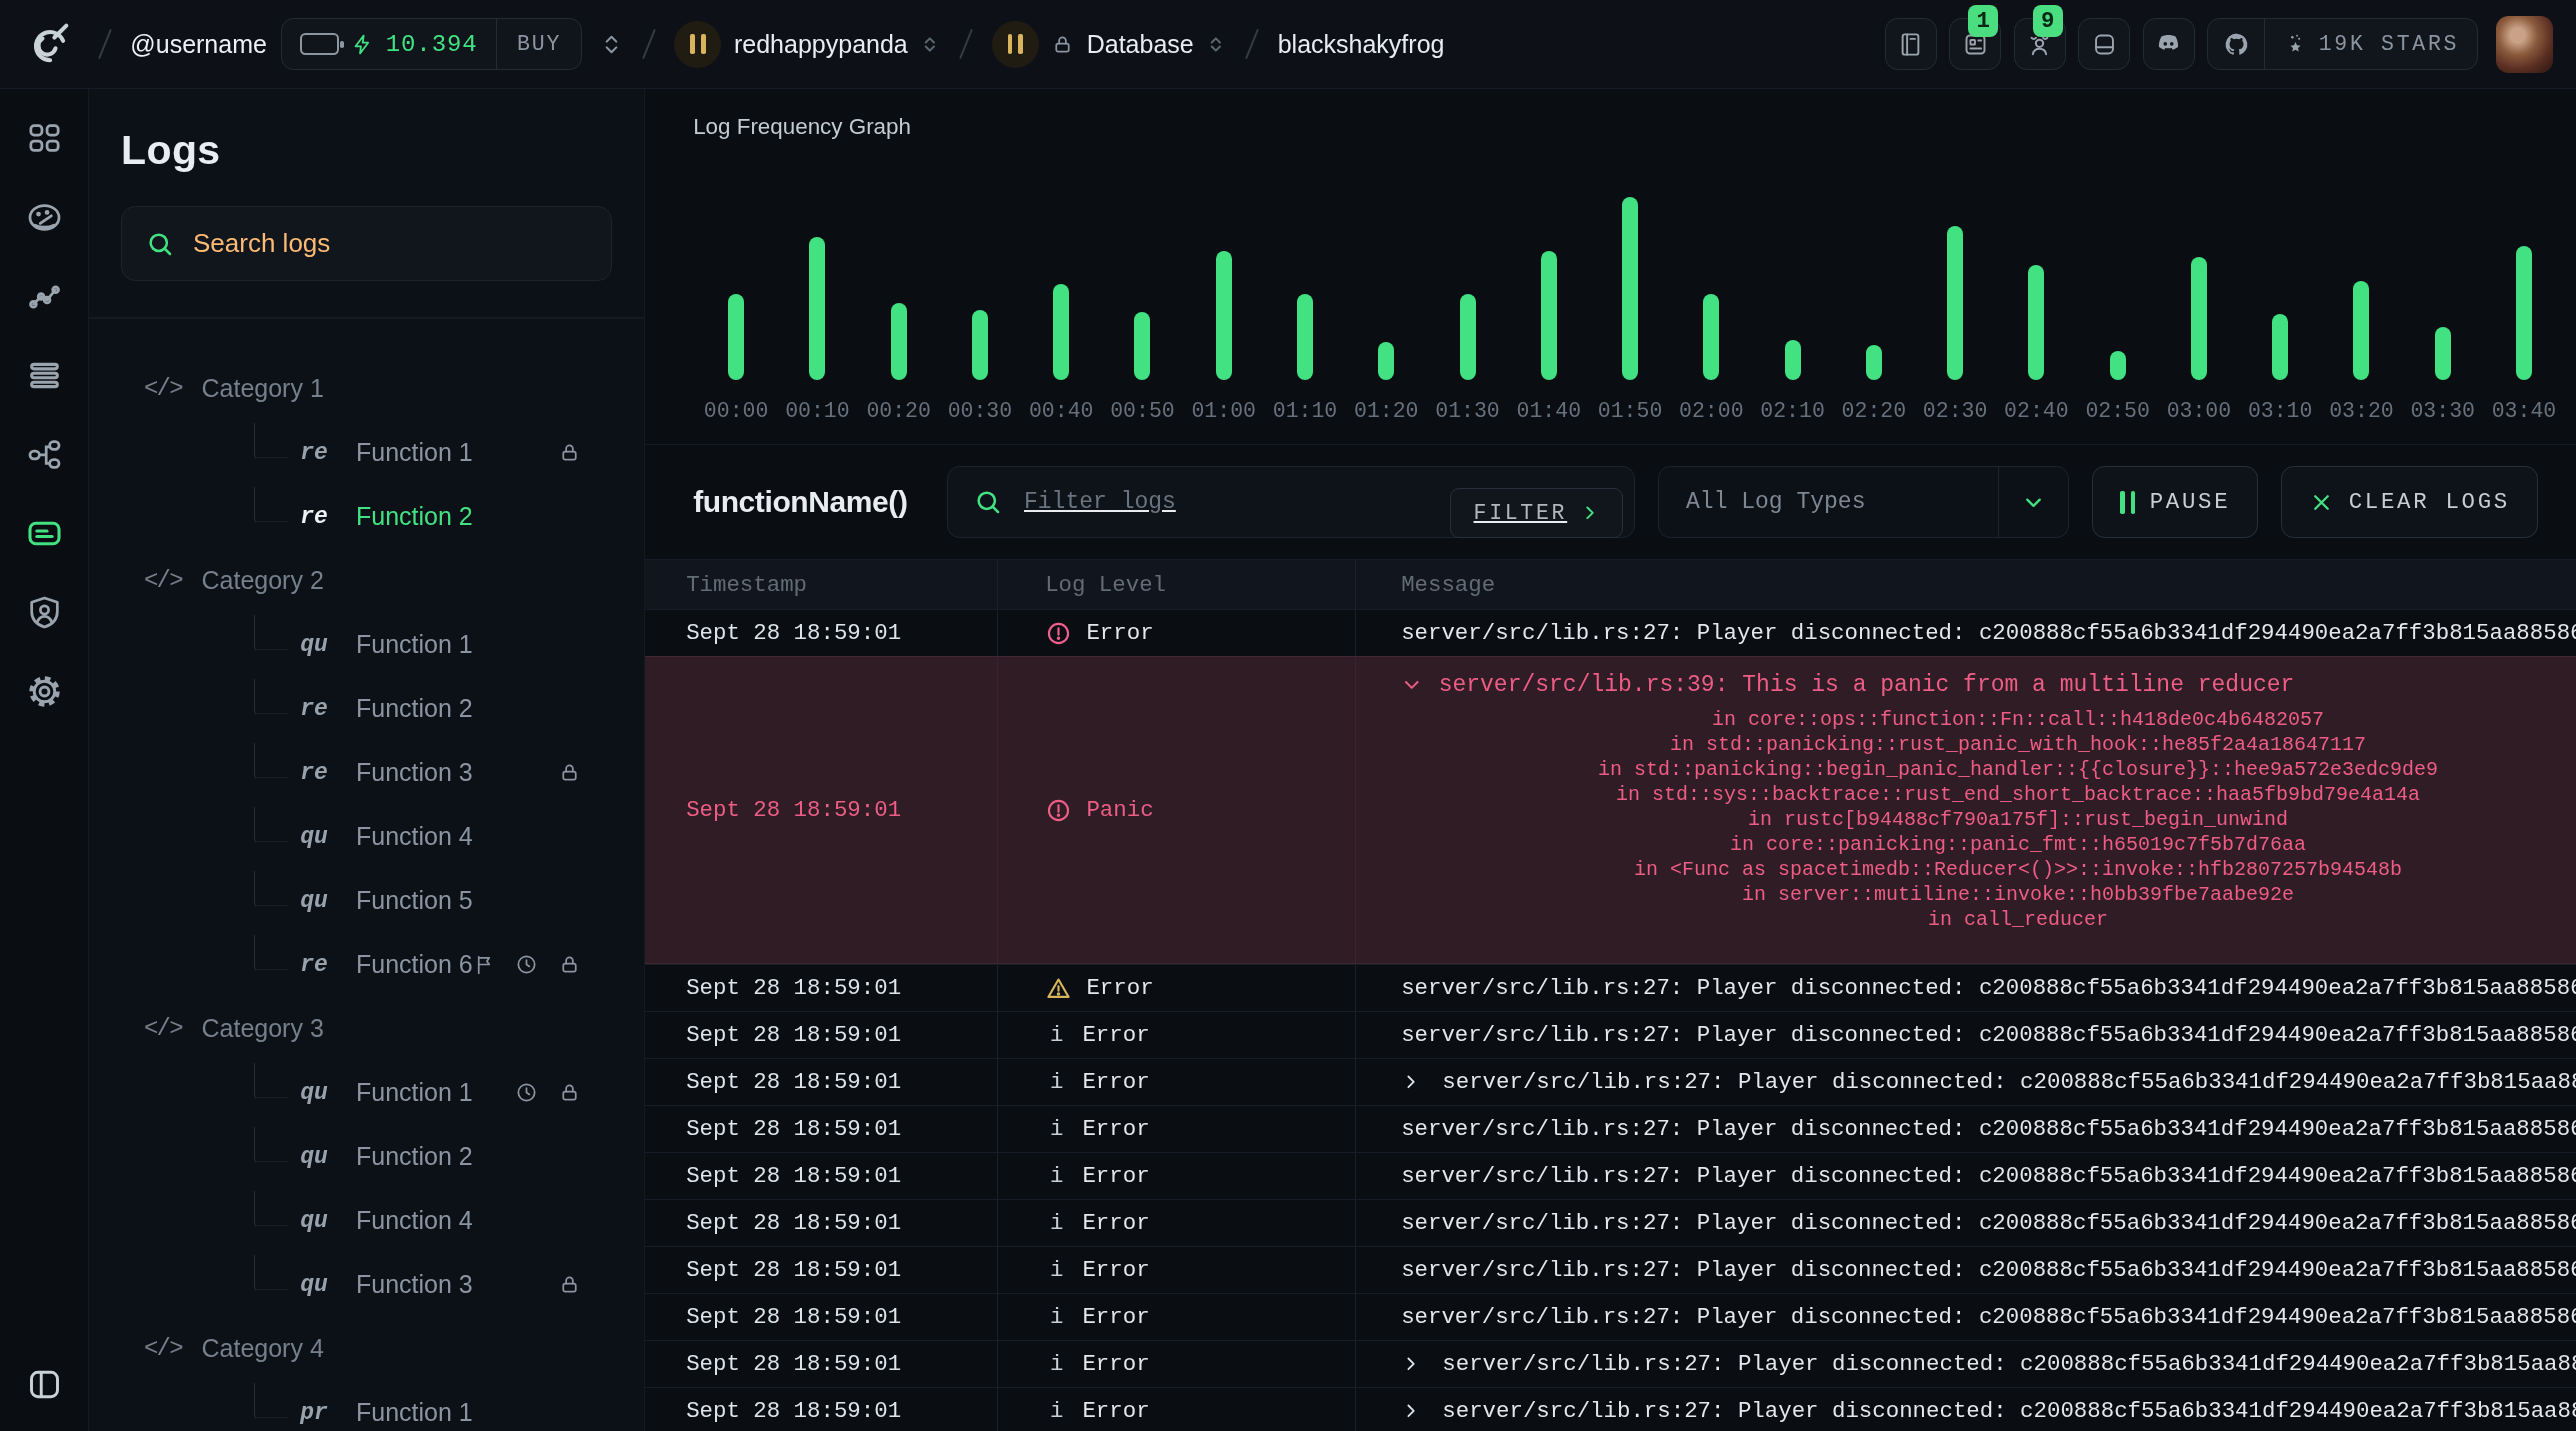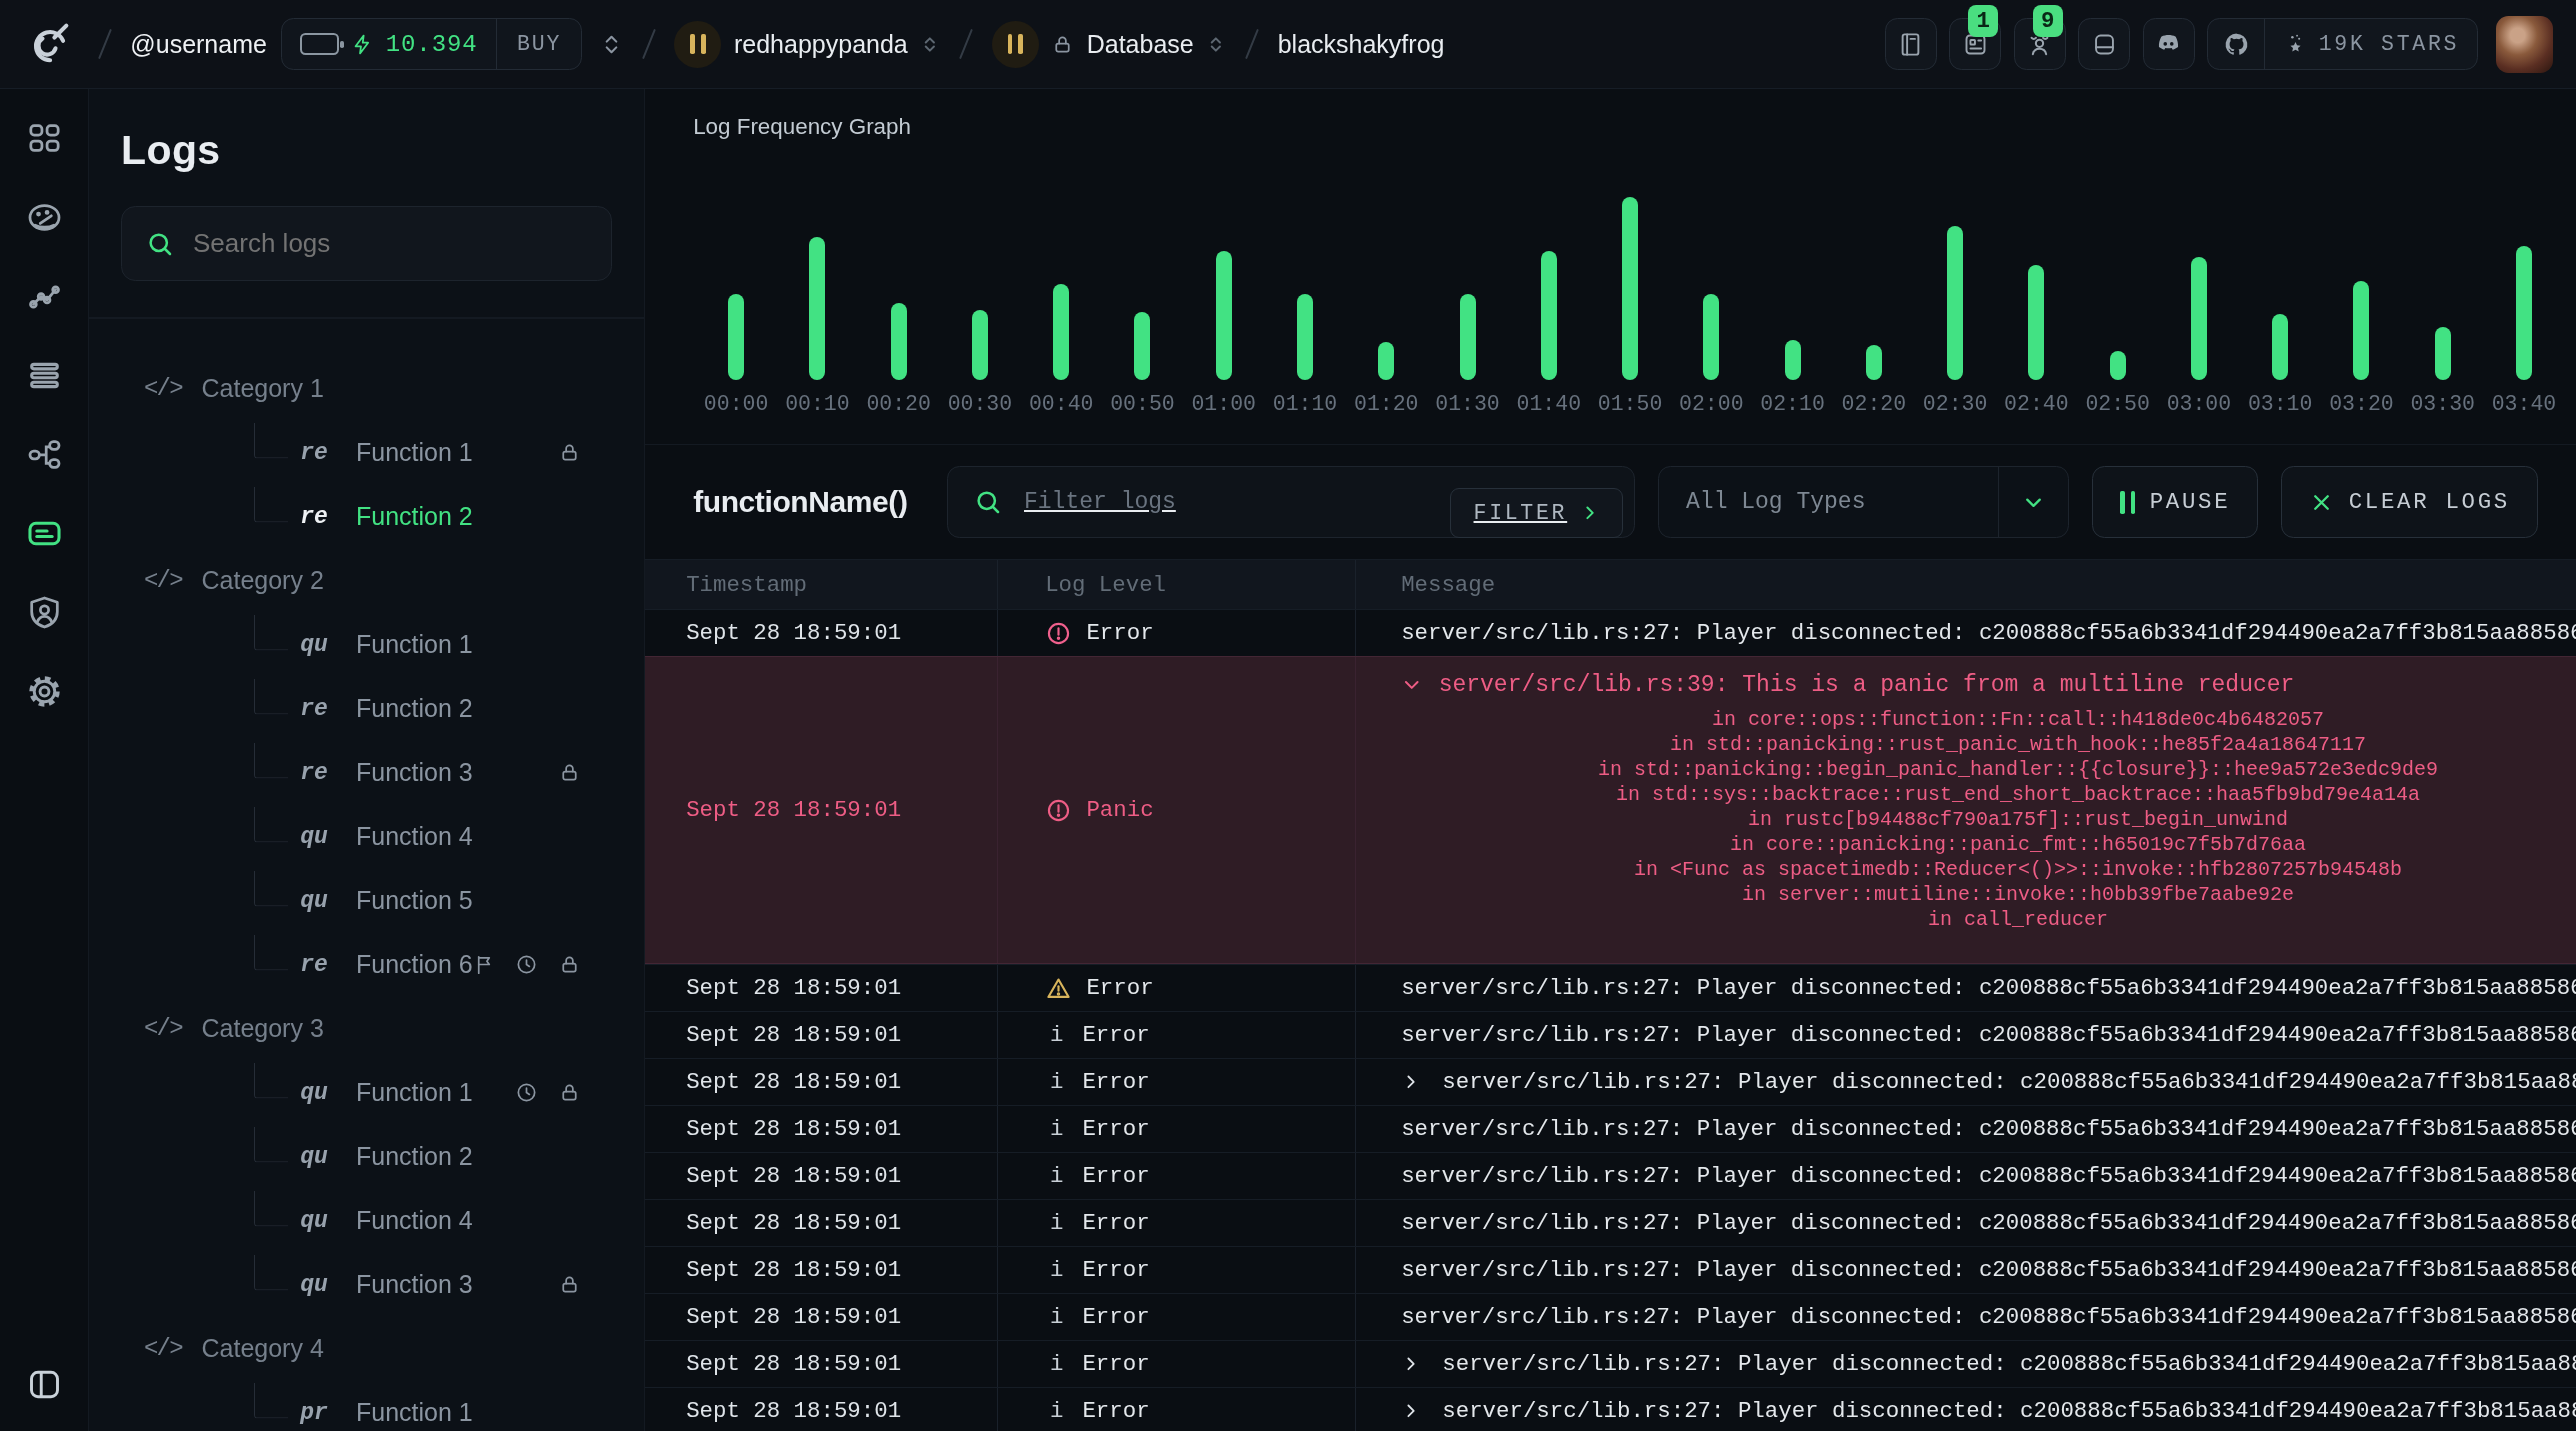--- a/index.html
+++ b/index.html
@@ -47,21 +47,21 @@
   .rail-item{color:#9aa4ae;}
   .rail-item.active{color:#42e283;}
   .rail-spacer{flex:1;}
 
   
   .sidebar{flex:0 0 429px;border-right:1.8px solid #141a22;background:#0c1117;display:flex;flex-direction:column;min-height:0;}
   .sidebar-head{padding:38px 32px 0;}
   .sidebar-title{font-size:41px;font-weight:bold;letter-spacing:0.4px;}
   .search-box{margin-top:32px;height:75px;background:#11161d;border:1.8px solid #1d242d;border-radius:14.3px;
               display:flex;align-items:center;gap:18px;padding:0 23px;}
-  .search-ph{font-size:26px;color:#737373;}
+  .search-ph{font-size:26px;color:#fdba74;}
   .sidebar-divider{height:1.8px;background:#141a22;margin-top:36px;flex:0 0 1.8px;}
   .tree{padding-top:38px;overflow:hidden;flex:1;}
   .cat-row{height:64px;display:flex;align-items:center;gap:19.7px;padding-left:55px;color:#76808c;font-size:25px;}
   .code-glyph{font-family:"Liberation Mono",monospace;font-size:24px;color:#76808c;letter-spacing:-1.8px;}
   .fn-row{height:64px;display:flex;align-items:center;padding-left:165px;padding-right:63px;color:#8b95a1;font-size:25px;}
   .connector{width:34px;height:36px;border-left:1.8px solid #262d37;border-bottom:1.8px solid #262d37;
              border-bottom-left-radius:3.6px;transform:translateY(-12.5px);flex:0 0 34px;}
   .badge-k{font-family:"Liberation Mono",monospace;font-style:italic;font-weight:bold;font-size:23px;
            color:#98a2ad;width:52px;text-align:center;}
   .fn-name{margin-left:16px;white-space:nowrap;}
@@ -69,21 +69,21 @@
   .fn-row.active .badge-k{color:#eef1f4;}
   .fn-row.active .fn-name{color:#42e283;}
 
   
   .main{flex:1;display:flex;flex-direction:column;min-width:0;background:#0a0e13;}
   .chart-section{flex:0 0 356px;border-bottom:1.8px solid #141a22;position:relative;}
   .chart-title{position:absolute;left:48px;top:25px;font-size:22.4px;color:#c3cbd3;}
   .bars{position:absolute;left:64px;right:25px;top:86px;bottom:64px;display:flex;justify-content:space-between;align-items:flex-end;}
   .bar-col{width:54px;height:100%;display:flex;align-items:flex-end;justify-content:center;position:relative;}
   .bar{width:16px;border-radius:9px;background:#42e283;}
-  .tick{position:absolute;top:100%;margin-top:12px;left:50%;transform:translateX(-50%);
+  .tick{position:absolute;top:100%;margin-top:19px;left:50%;transform:translateX(-50%);
         font-family:"Liberation Mono",monospace;font-size:21.5px;color:#67717d;white-space:nowrap;}
 
   
   .toolbar{flex:0 0 114px;display:flex;align-items:center;padding:0 38px 0 48px;gap:23px;}
   .fn-title{font-size:30px;font-weight:bold;letter-spacing:-0.4px;white-space:nowrap;}
   .filter-wrap{flex:1;height:72px;border:1.8px solid #1d242d;background:#0e1319;border-radius:12.5px;
                display:flex;align-items:center;gap:21.5px;padding:0 10.7px 0 25px;margin-left:16px;text-decoration:underline;}
   .filter-ph{font-family:"Liberation Mono",monospace;font-size:23px;color:#6a7480;}
   .filter-btn{margin-left:auto;height:50px;border:1.8px solid #27303a;border-radius:9px;background:#11161d;
               display:flex;align-items:center;gap:12.5px;padding:0 23px;

